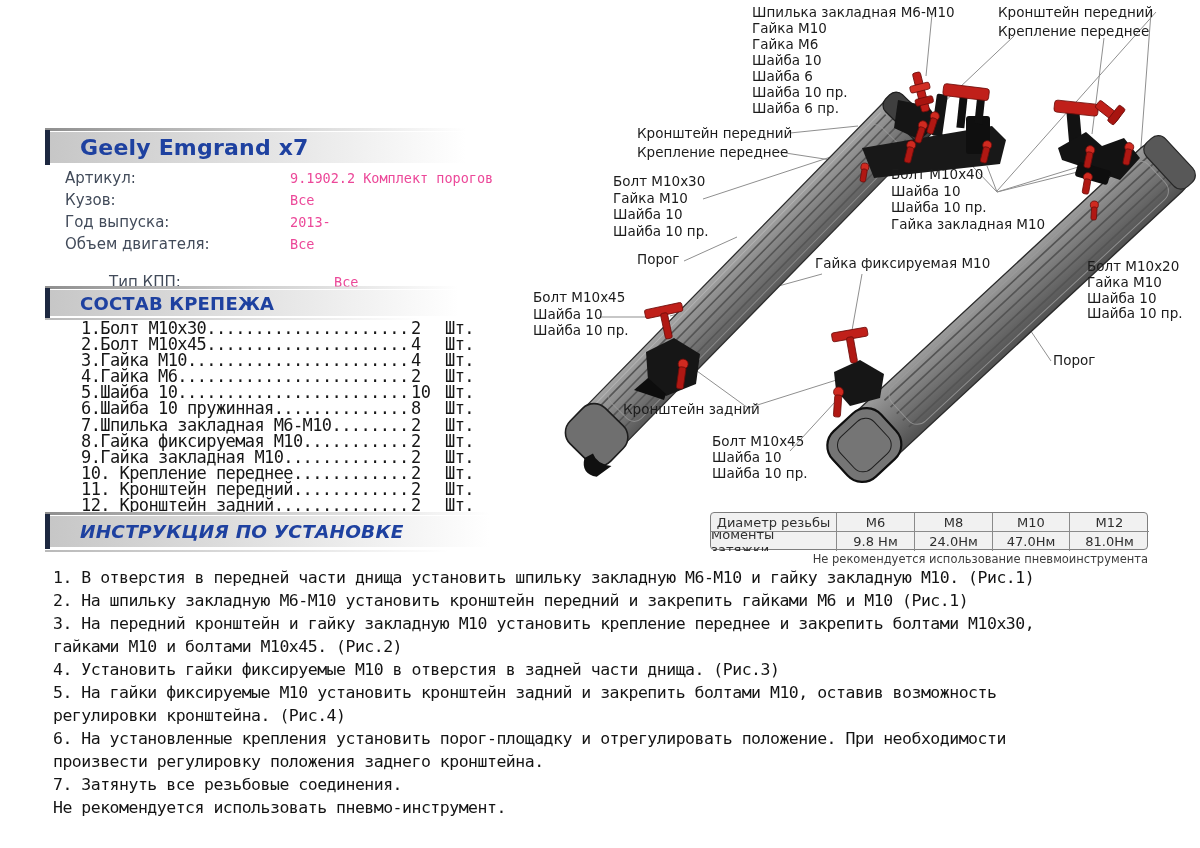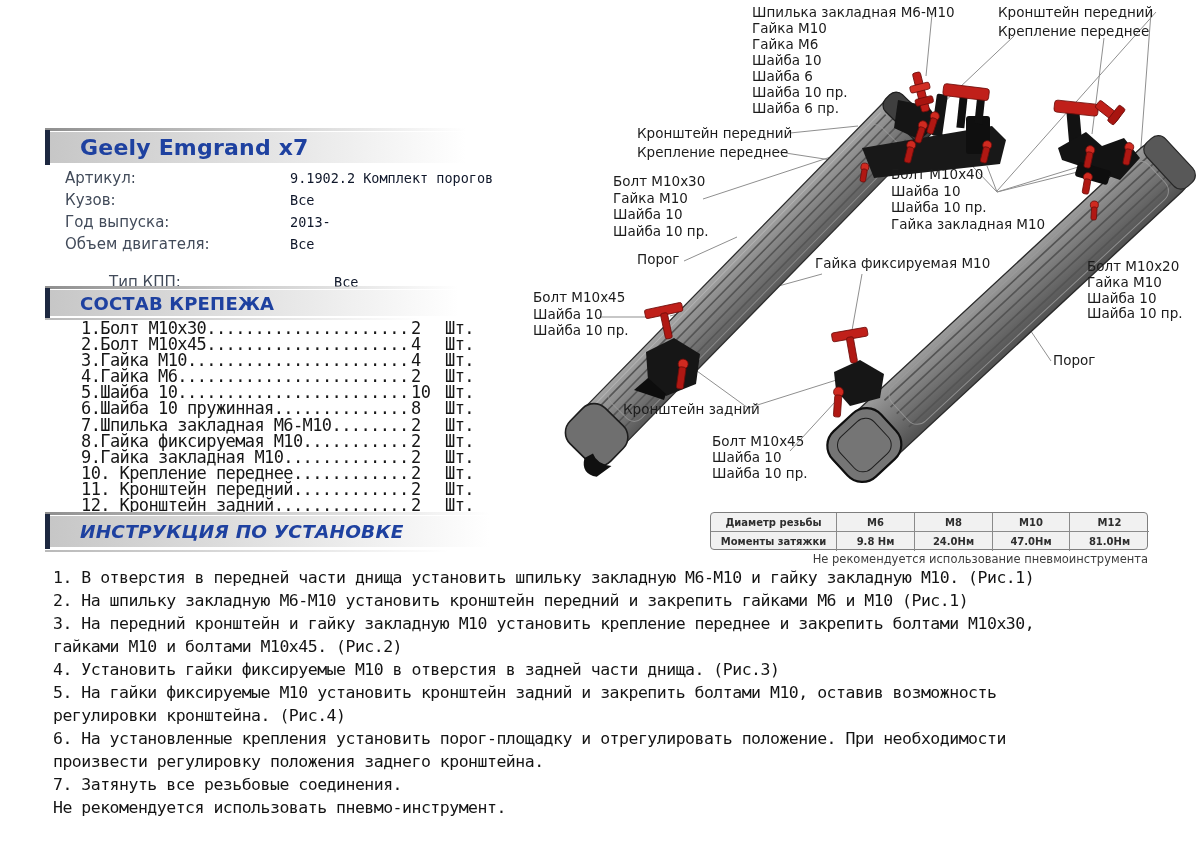--- a/index.html
+++ b/index.html
@@ -9,38 +9,38 @@
         background:linear-gradient(90deg,#8f8f8f 0%,#cfcfcf 45%,rgba(255,255,255,0) 88%);}
   .thinline.light{height:2px;
         background:linear-gradient(90deg,#b9b9b9 0%,rgba(255,255,255,0) 80%);}
   .band{position:absolute;background:linear-gradient(90deg,#c6c6c6 0%,#e9e9e9 55%,#ffffff 88%);}
   .band .navybar{position:absolute;left:0;top:-2px;bottom:-2px;width:5px;background:#1d2840;}
   .band .bandtext{position:absolute;left:14px;top:0;bottom:0;display:flex;align-items:center;
         font-weight:bold;color:#1e41a0;letter-spacing:0.2px;margin-left:21px;}
   .spec-row{position:absolute;left:65px;width:460px;height:22px;}
   .spec-label{position:absolute;left:0;top:0;font-size:15px;color:#424b5a;}
   .spec-value{position:absolute;left:225px;top:1px;font-family:"DejaVu Sans Mono",monospace;
-        font-size:13.5px;color:#0f172a;}
+        font-size:13.5px;color:#ec4899;}
   .parts-list{position:absolute;left:57px;top:320px;width:408px;
         font-family:"DejaVu Sans Mono",monospace;font-size:17px;letter-spacing:-0.6px;color:#161616;margin-left:24px;}
   .parts-row{display:flex;align-items:baseline;height:16.1px;line-height:16.1px;}
   .parts-name{white-space:nowrap;}
   .parts-dots{flex:1 1 auto;overflow:hidden;white-space:nowrap;}
   .parts-dots::after{content:"......................................................";}
   .parts-qty{flex:0 0 34px;text-align:left;}
   .parts-unit{flex:0 0 44px;}
   .steps{position:absolute;left:45px;top:566px;width:1145px;
         font-family:"DejaVu Sans Mono",monospace;font-size:16.5px;letter-spacing:-0.5px;
         line-height:23px;color:#141414;margin-left:8px;}
   .step{white-space:pre-line;}
   .callout{position:absolute;font-size:13.5px;line-height:16.6px;color:#1b1b1b;white-space:pre-line;}
   .torque{position:absolute;left:710px;top:512px;width:438px;height:38px;
         border:1.2px solid #7e7e7e;border-radius:4px;background:#f1f1f1;
         display:grid;grid-template-columns:126px 78px 78px 77px 79px;grid-template-rows:19px 19px;
-        font-size:10px;color:#2e2e2e;box-sizing:border-box;font-weight:bold;}
+        font-size:13px;color:#2e2e2e;box-sizing:border-box;}
   .tcell{display:flex;align-items:center;justify-content:center;
         border-right:1px solid #8a8a8a;border-bottom:1px solid #8a8a8a;overflow:hidden;}
   .tcell.lastcol{border-right:none;text-align:right;}
   .tcell.lastrow{border-bottom:none;}
   .torque-note{position:absolute;left:748px;top:552px;width:400px;text-align:right;
         font-size:11.5px;color:#3c3c3c;}
   svg{position:absolute;left:0;top:0;pointer-events:none;}
 </style>
 </head>
 <body>

